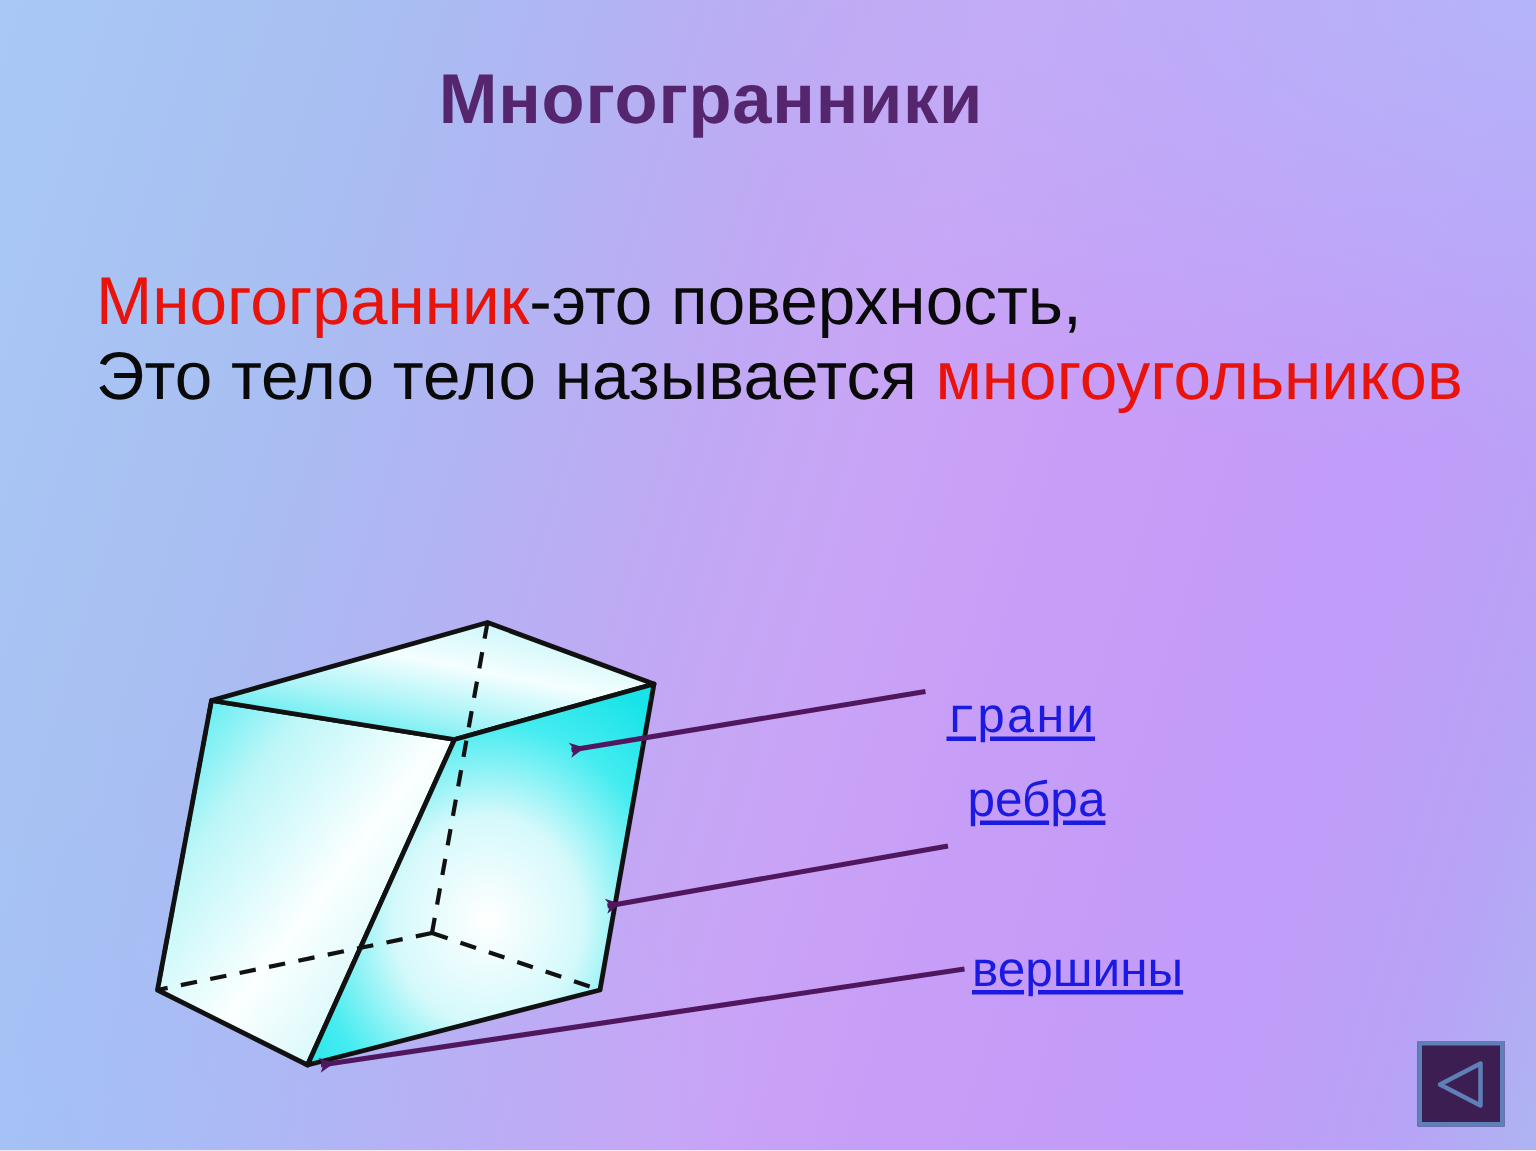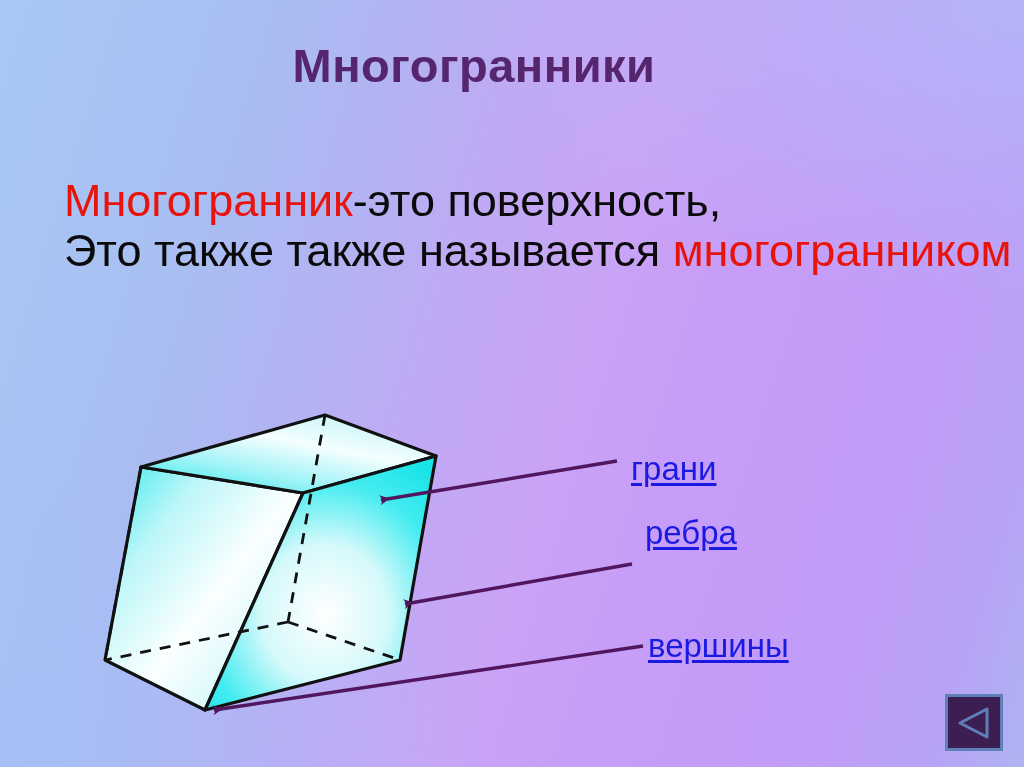--- a/index.html
+++ b/index.html
@@ -73,21 +73,21 @@
 
   .callouts { position: absolute; left: 0; top: 0; }
   .callout-label {
     position: absolute;
     font-size: 33px;
     color: #1a1ae0;
     text-decoration: underline;
     text-underline-offset: 3px;
     white-space: nowrap;
   }
-  .lbl-grani   { left: 631px; top: 450px; }
+  .lbl-grani   { left: 631px; top: 461px; font-family: Liberation Mono, monospace; }
   .lbl-rebra   { left: 645px; top: 514px; }
   .lbl-vershin { left: 648px; top: 627px; text-align: right; }
 
   svg.art {
     position: absolute;
     left: 0;
     top: 0;
     width: 1024px;
     height: 767px;
     overflow: visible;
@@ -111,21 +111,21 @@
 </head>
 <body>
 
 <div class="slide">
   <div class="bg-wash"></div>
 
   <div class="title">Многогранники</div>
 
   <div class="body-text">
     <div class="line l1"><span class="hl">Многогранник</span><span>-это поверхность,</span></div>
-    <div class="line l4"><span>Это также также называется </span><span class="hl">многогранником</span></div>
+    <div class="line l4"><span>Это тело тело называется </span><span class="hl">многоугольников</span></div>
   </div>
 
   <svg class="art" viewBox="0 0 1024 767">
     <defs>
       <linearGradient id="gradTop" x1="0.05" y1="1" x2="0.75" y2="0.05">
         <stop offset="0%" stop-color="#2fe9ee"></stop>
         <stop offset="38%" stop-color="#a8f4f7"></stop>
         <stop offset="68%" stop-color="#f4feff"></stop>
         <stop offset="100%" stop-color="#cbf6f9"></stop>
       </linearGradient>

